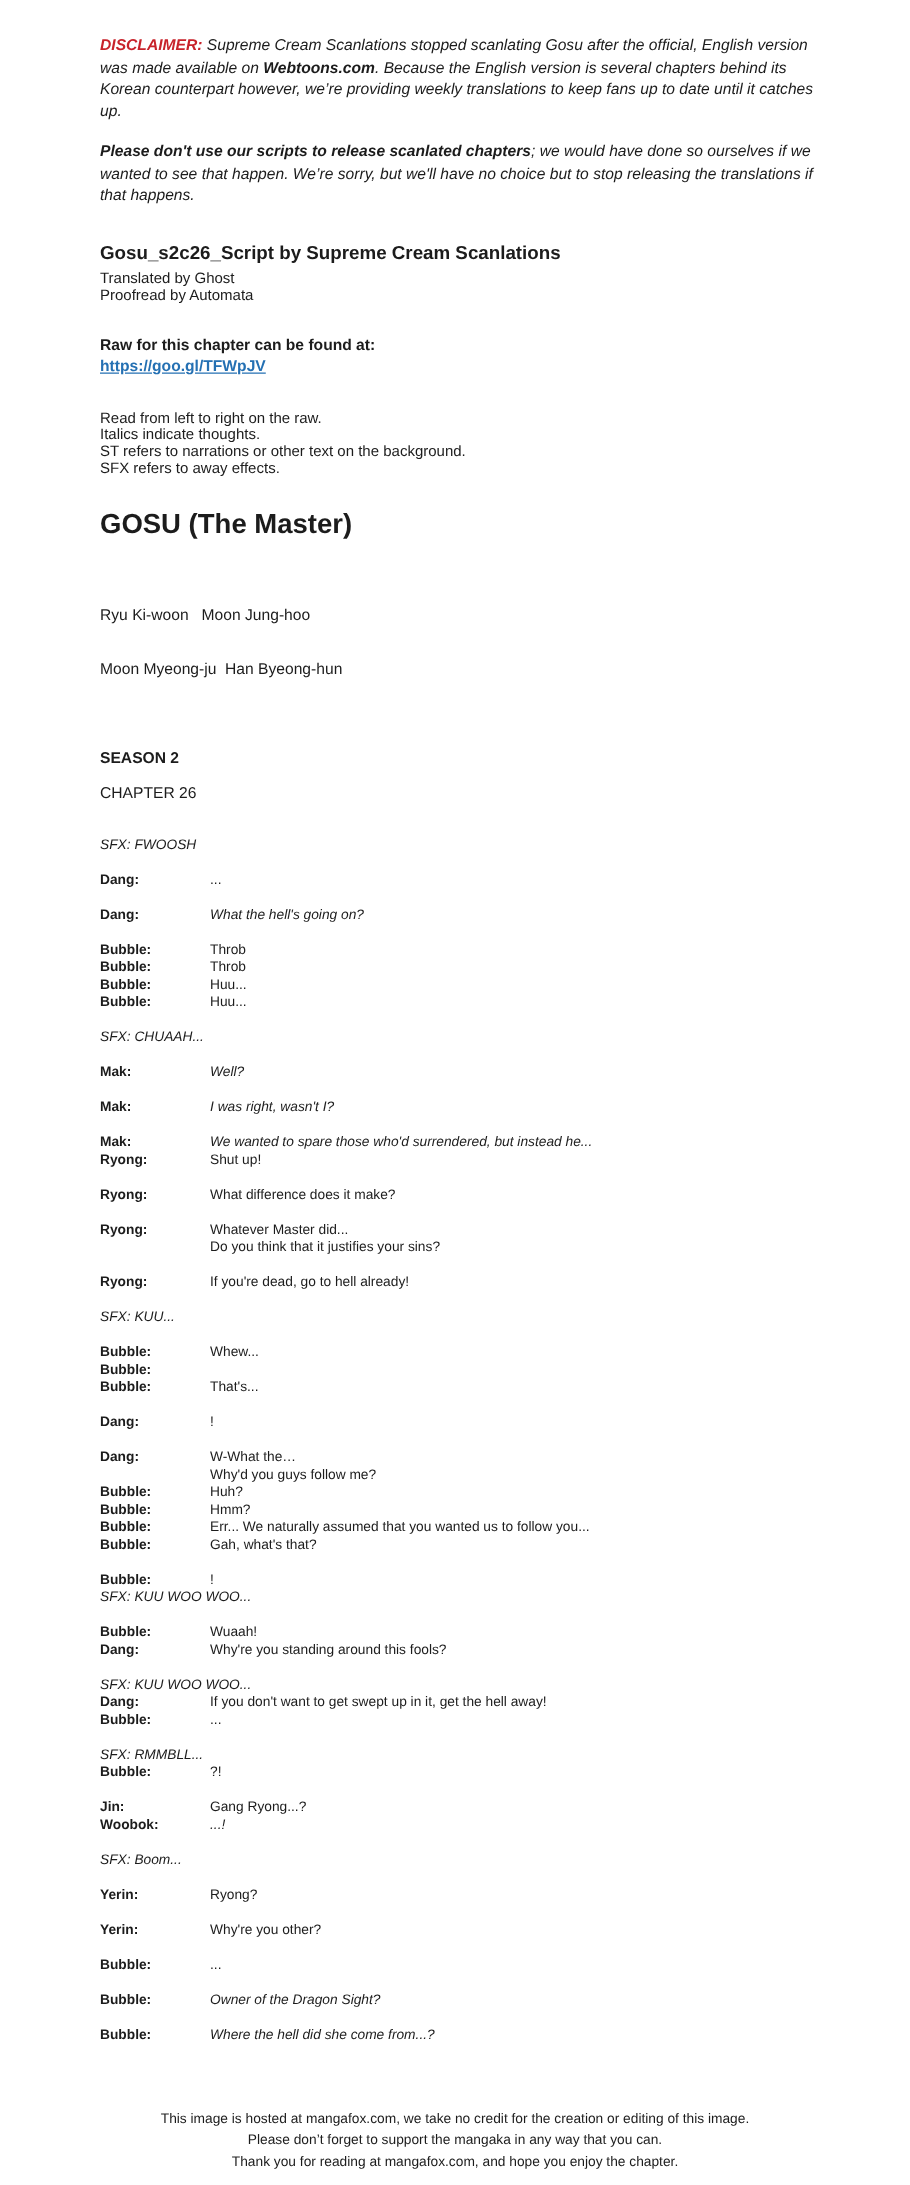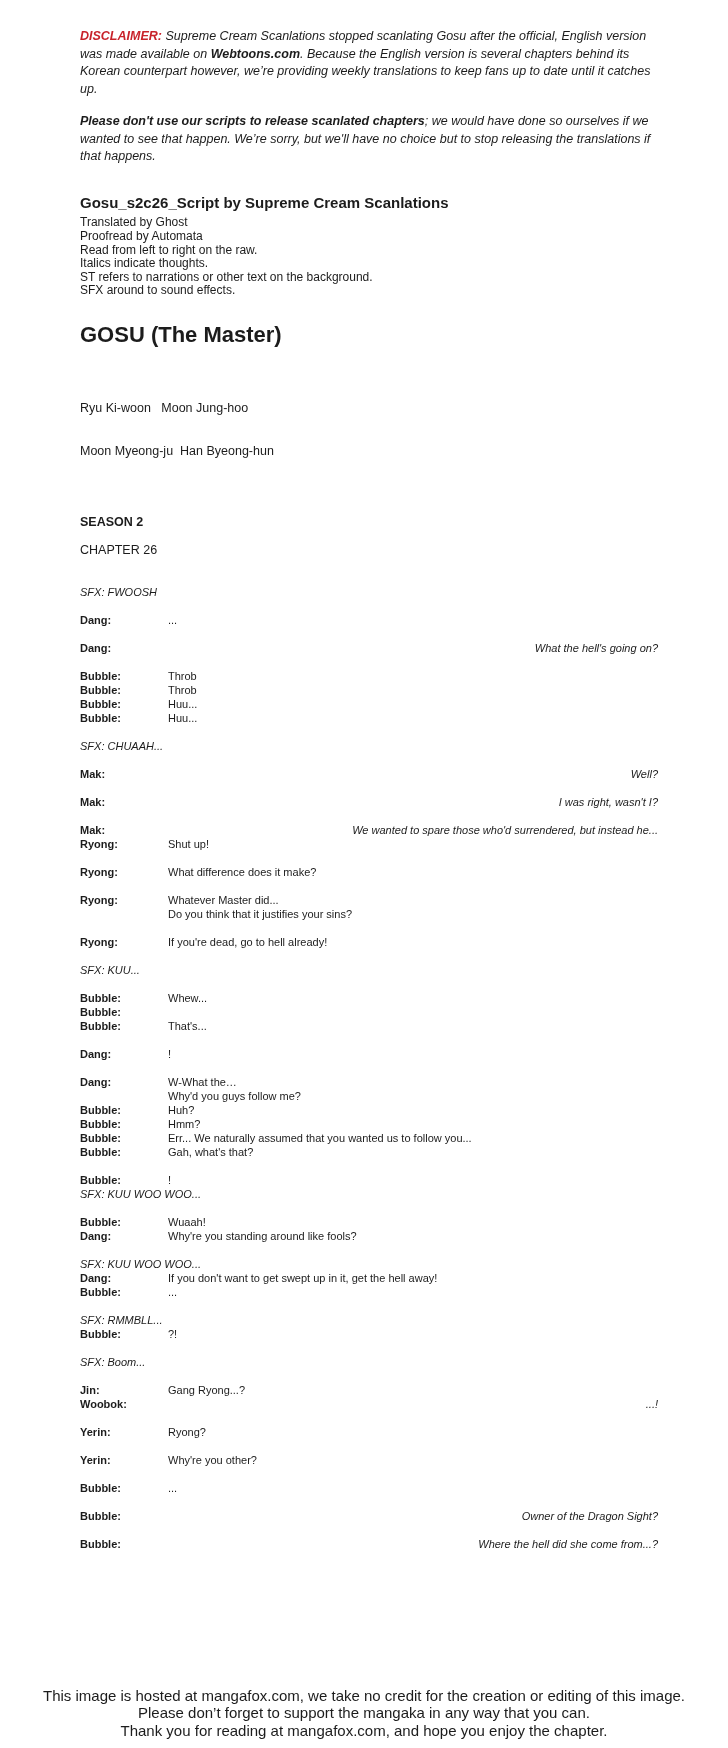--- a/index.html
+++ b/index.html
@@ -72,52 +72,56 @@
   .season { font-size: 12.5px; font-weight: bold; margin: 0 0 14px 0; }
   .chapter { font-size: 12.5px; margin: 0 0 28px 0; }
 
   
   .script-body { font-size: 11px; }
   .group { margin: 0 0 14px 0; }
   .line { display: flex; line-height: 14px; min-height: 14px; }
   .sfx { font-style: italic; }
   .speaker { flex: 0 0 88px; width: 88px; font-weight: bold; }
   .dlg { flex: 1 1 auto; }
-  .dlg.i { font-style: italic; text-align: right; }
+  .dlg.i { font-style: italic; }
 
   
   .footer {
     flex: 0 0 auto;
     width: 728px;
     text-align: center;
     padding: 0 0 9px 0;
   }
-  .footer div { font-size: 15px; line-height: 17.5px; }
+  .footer div { font-size: 11px; line-height: 17.5px; }
 </style>
 </head>
 <body>
 
 <div class="page">
 
   <p class="disc"><span class="disc-label">DISCLAIMER:</span><span> Supreme Cream Scanlations stopped scanlating Gosu after the official, English version was made available on </span><span class="b">Webtoons.com</span><span>. Because the English version is several chapters behind its Korean counterpart however, we’re providing weekly translations to keep fans up to date until it catches up.</span></p>
 
   <p class="disc"><span class="b">Please don't use our scripts to release scanlated chapters</span><span>; we would have done so ourselves if we wanted to see that happen. We’re sorry, but we'll have no choice but to stop releasing the translations if that happens.</span></p>
 
   <div>
     <div class="script-title">Gosu_s2c26_Script by Supreme Cream Scanlations</div>
     <div class="credit">Translated by Ghost</div>
     <div class="credit">Proofread by Automata</div>
   </div>
 
+  <div class="raw-block">
+    <div class="raw-label">Raw for this chapter can be found at:</div>
+    <a class="raw-link" href="#">https://goo.gl/TFWpJV</a>
+  </div>
 
   <div class="notes">
     <div>Read from left to right on the raw.</div>
     <div>Italics indicate thoughts.</div>
     <div>ST refers to narrations or other text on the background.</div>
-    <div>SFX around to sound effects.</div>
+    <div>SFX refers to away effects.</div>
   </div>
 
   <div class="series-title">GOSU (The Master)</div>
 
   <div class="authors">
     <div>Ryu Ki-woon   Moon Jung-hoo</div>
     <div>Moon Myeong-ju  Han Byeong-hun</div>
   </div>
 
   <div class="season">SEASON 2</div>
@@ -259,53 +263,53 @@
         </div>
         <div class="line sfx">SFX: KUU WOO WOO...</div>
       </div>
       <div class="group">
         <div class="line">
           <span class="speaker">Bubble:</span>
           <span class="dlg">Wuaah!</span>
         </div>
         <div class="line">
           <span class="speaker">Dang:</span>
-          <span class="dlg">Why're you standing around like fools?</span>
+          <span class="dlg">Why're you standing around this fools?</span>
         </div>
       </div>
       <div class="group">
         <div class="line sfx">SFX: KUU WOO WOO...</div>
         <div class="line">
           <span class="speaker">Dang:</span>
           <span class="dlg">If you don't want to get swept up in it, get the hell away!</span>
         </div>
         <div class="line">
           <span class="speaker">Bubble:</span>
           <span class="dlg">...</span>
         </div>
       </div>
       <div class="group">
         <div class="line sfx">SFX: RMMBLL...</div>
         <div class="line">
           <span class="speaker">Bubble:</span>
           <span class="dlg">?!</span>
         </div>
-      </div>
-      <div class="group">
-        <div class="line sfx">SFX: Boom...</div>
       </div>
       <div class="group">
         <div class="line">
           <span class="speaker">Jin:</span>
           <span class="dlg">Gang Ryong...?</span>
         </div>
         <div class="line">
           <span class="speaker">Woobok:</span>
           <span class="dlg i">...!</span>
         </div>
+      </div>
+      <div class="group">
+        <div class="line sfx">SFX: Boom...</div>
       </div>
       <div class="group">
         <div class="line">
           <span class="speaker">Yerin:</span>
           <span class="dlg">Ryong?</span>
         </div>
       </div>
       <div class="group">
         <div class="line">
           <span class="speaker">Yerin:</span>

